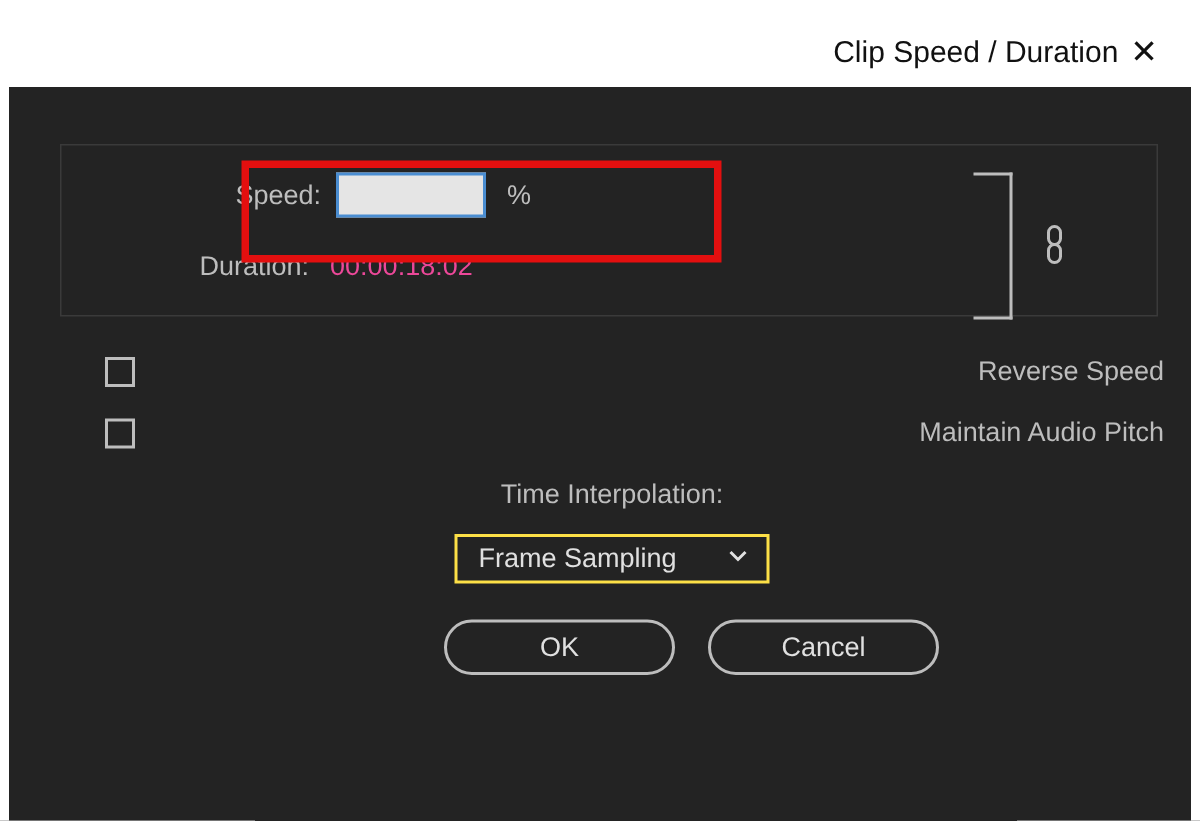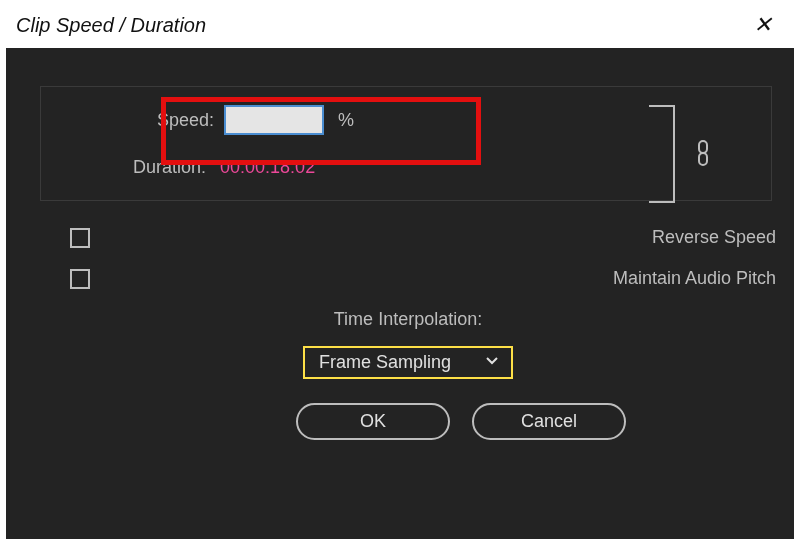--- a/index.html
+++ b/index.html
@@ -7,25 +7,24 @@
     padding: 0;
     width: 800px;
     height: 547px;
     font-family: "Segoe UI", Arial, sans-serif;
     background: #fff;
     overflow: hidden;
   }
   .titlebar {
     display: flex;
     align-items: center;
-    justify-content: space-between;
-    padding: 10px 20px 8px 16px;
+    justify-content: flex-end;
+    padding: 20px 20px 8px 16px;
     background: #fff;
     color: #111;
-    font-style: italic;
   }
   .titlebar .title {
     font-size: 20px;
   }
   .titlebar .close {
     font-size: 22px;
     line-height: 1;
     padding: 4px 8px;
     cursor: pointer;
     user-select: none;

